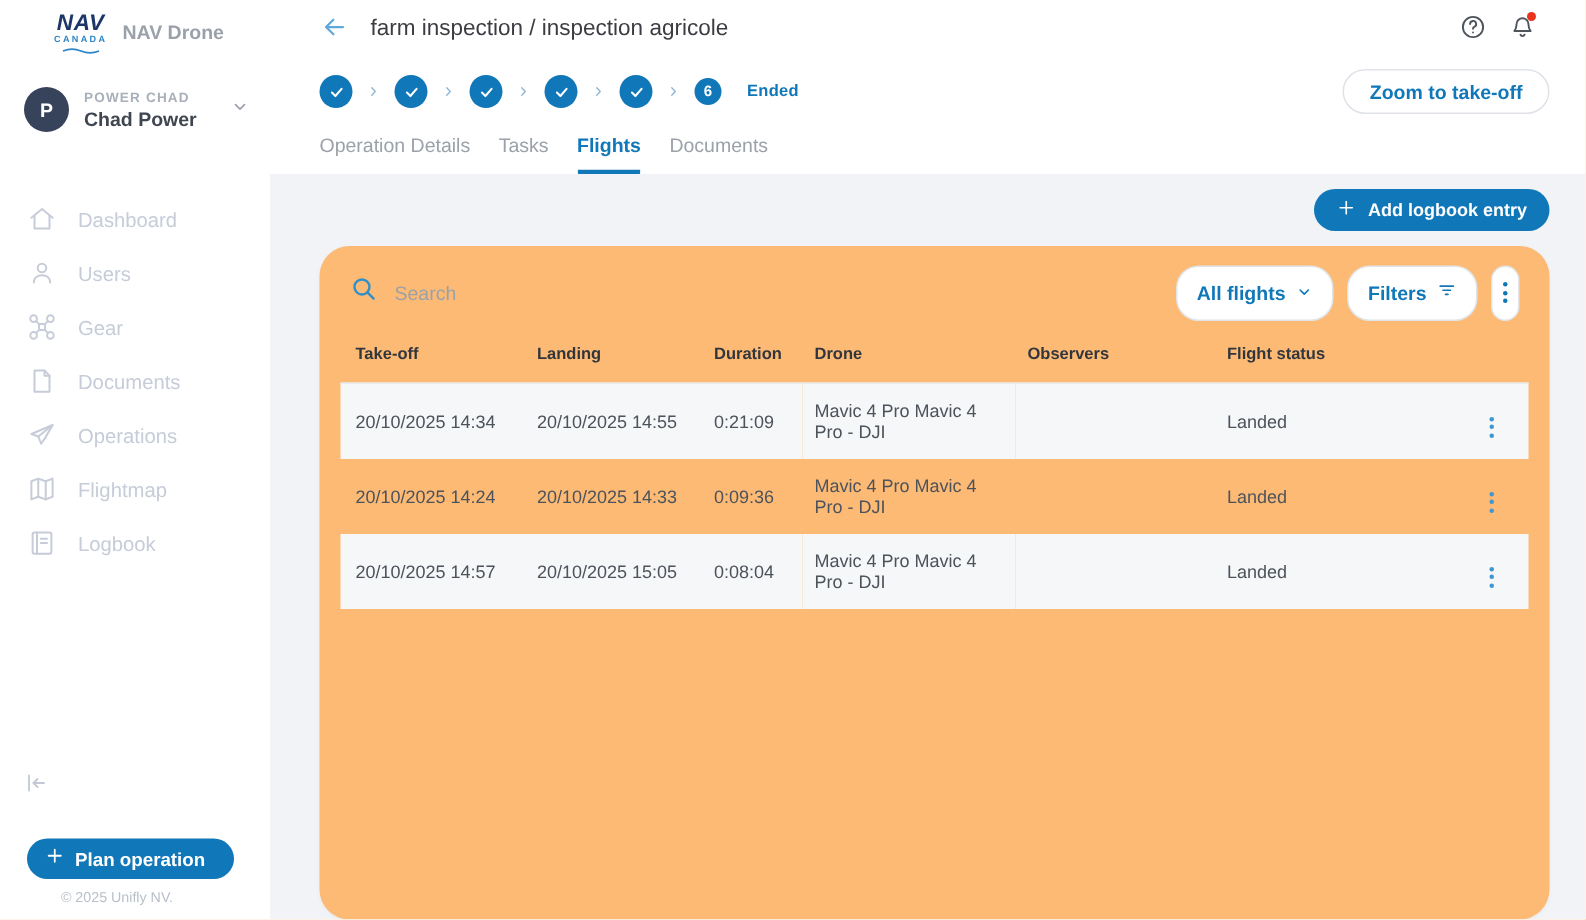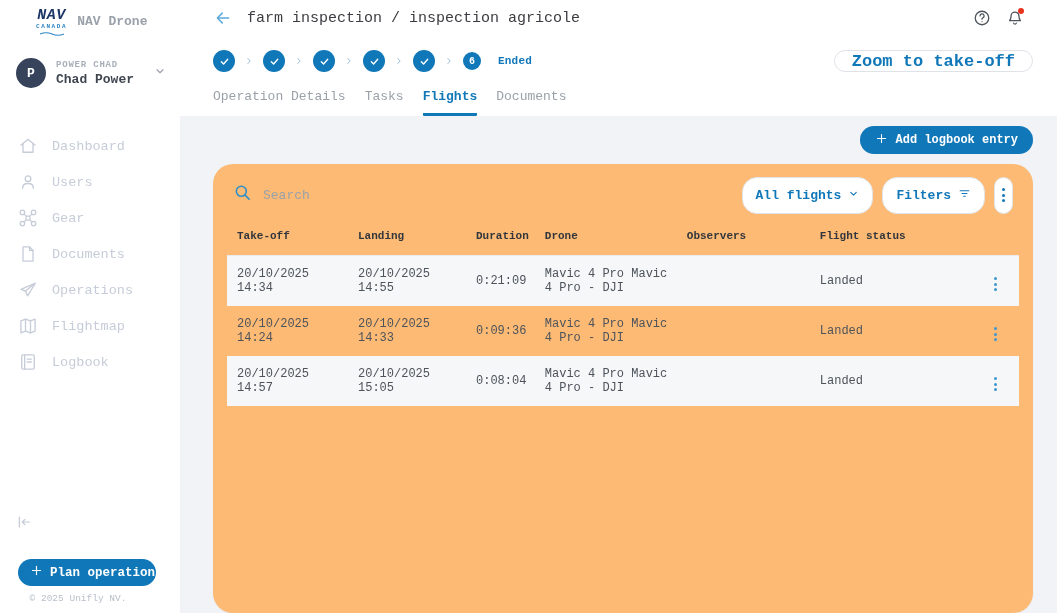--- a/index.html
+++ b/index.html
@@ -1,18 +1,18 @@
 <!DOCTYPE html>
 <html><head>
 <meta charset="utf-8">
 <style>
   * { margin:0; padding:0; box-sizing:border-box; }
   html,body { background:#ffffff; }
   body { font-family:"Liberation Sans", sans-serif; }
-  .page { width:1057px; height:613px; display:flex; background:#fff; overflow:hidden; position:relative;font-family:Liberation Mono, monospace; }
+  .page { width:1057px; height:613px; display:flex; background:#fff; overflow:hidden; position:relative; }
 
   
   .sidebar { width:180px; flex-shrink:0; background:#fff; position:relative; }
   .logo-row { display:flex; align-items:flex-start; padding:8px 0 0 36px; }
   .navc { display:flex; flex-direction:column; align-items:center; line-height:1; }
   .navc .nav-word { font-size:15px; font-weight:800; color:#1c3668; letter-spacing:.5px; font-style:italic; }
   .navc .canada-word { font-size:6px; font-weight:700; color:#2f86c6; letter-spacing:1.6px; margin-top:1px; }
   .navc svg { margin-top:1px; }
   .app-name { font-size:13px; font-weight:700; color:#9aa1ab; margin:6px 0 0 10px; }
 
@@ -46,21 +46,21 @@
   .top-icons { margin-left:auto; display:flex; align-items:center; gap:13px; margin-right:8px; }
   .help-btn, .bell-btn { width:20px; height:20px; position:relative; cursor:pointer; display:flex; align-items:center; justify-content:center; }
   .bell-dot { position:absolute; top:0; right:1px; width:6px; height:6px; border-radius:50%; background:#e8331f; }
 
   .stepper-row { display:flex; align-items:center; margin-top:15px; height:30px; }
   .steps { display:flex; align-items:center; gap:10px; }
   .step-circle { width:22px; height:22px; border-radius:50%; background:#1077b8; display:flex; align-items:center; justify-content:center; cursor:pointer; }
   .step-sep { display:flex; align-items:center; color:#8cb4d4; }
   .step-current { width:18px; height:18px; border-radius:50%; background:#1077b8; color:#fff; font-size:10px; font-weight:700; display:flex; align-items:center; justify-content:center; }
   .step-ended { font-size:11px; font-weight:600; color:#1077b8; margin-left:7px; letter-spacing:.2px; }
-  .zoom-btn { margin-left:auto; height:22px; padding:0 17px; border-radius:16px; border:1px solid #dfe3e8; background:#fff; color:#1077b8; font-size:17px; font-weight:700; font-family:inherit; cursor:pointer; }
+  .zoom-btn { margin-left:auto; height:30px; padding:0 17px; border-radius:16px; border:1px solid #dfe3e8; background:#fff; color:#1077b8; font-size:13px; font-weight:700; font-family:inherit; cursor:pointer; }
 
   .tabs { display:flex; gap:19px; margin-top:13px;text-align:right; }
   .tab { font-size:13px; color:#9ba1a9; padding-bottom:9px; border-bottom:3px solid transparent; cursor:pointer; }
   .tab.active { color:#1077b8; font-weight:700; border-bottom-color:#1077b8; border-radius:1px; }
 
   .content { flex:1; background:#f1f3f6; padding:10px 24px 0 33px; display:flex; flex-direction:column; min-height:0; }
   .add-btn { align-self:flex-end; height:28px; border-radius:14px; background:#1077b8; border:none; color:#fff; font-size:12px; font-weight:700; font-family:inherit; display:flex; align-items:center; gap:8px; padding:0 15px; cursor:pointer; }
   .card { margin-top:10px; background:#fdba74; border-radius:20px; flex:1; padding:0 14px; box-shadow:0 1px 2px rgba(40,50,60,.04); }
 
   .toolbar { display:flex; align-items:center; padding:14px 6px 0 6px; height:48px; }

